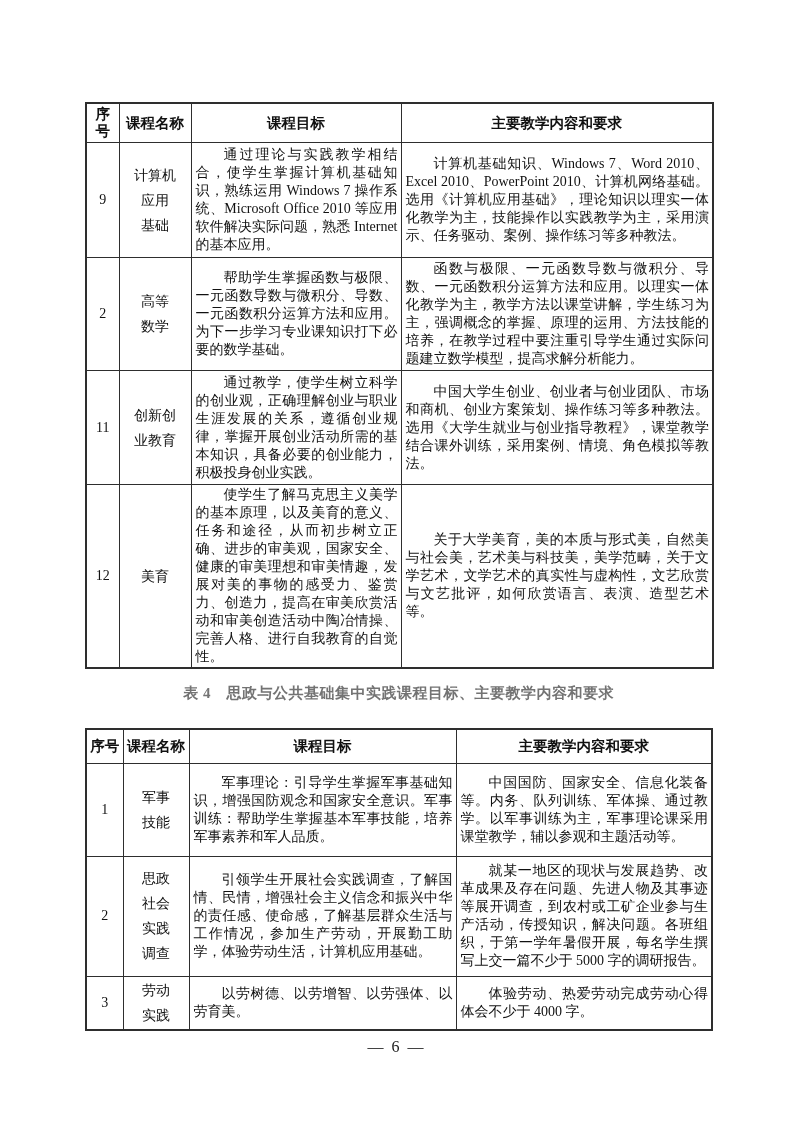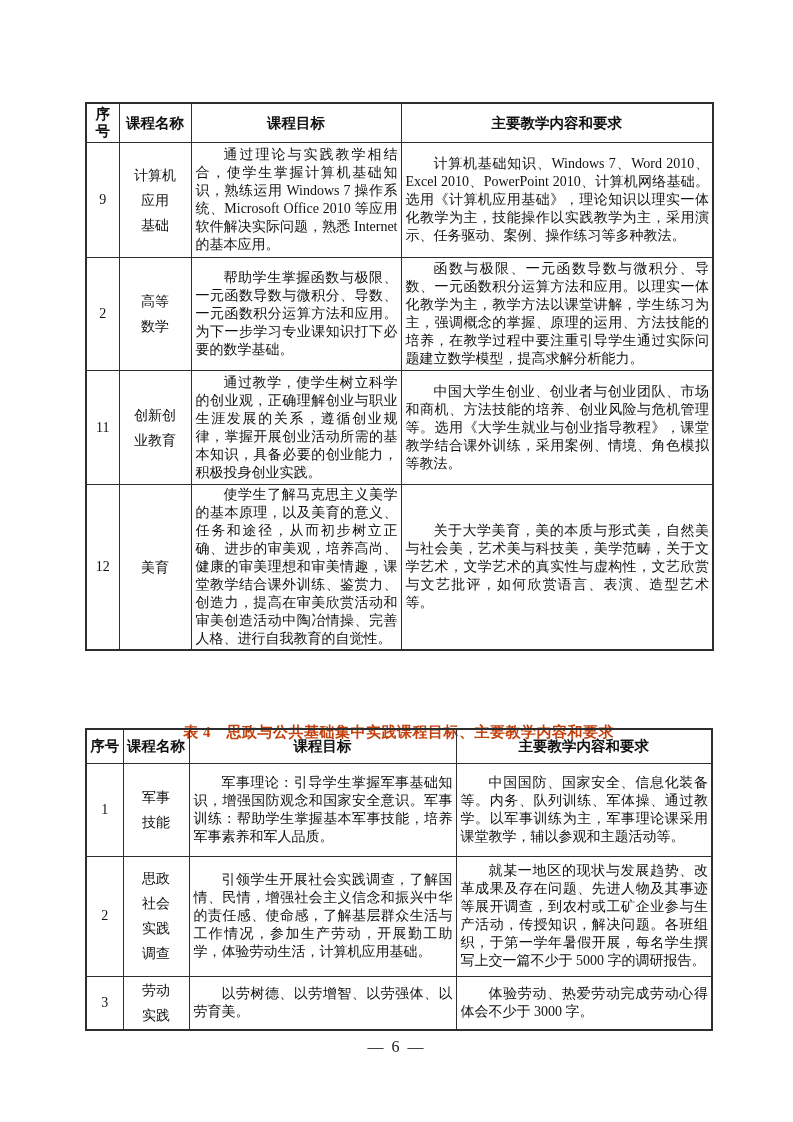--- a/index.html
+++ b/index.html
@@ -27,23 +27,22 @@
   .tbl td.name{
     text-align:center;padding:0;white-space:pre-line;line-height:25px;
   }
   .tbl td.goal,.tbl td.content{padding:1px 3px 1px 4px;}
   .para{
     text-align:justify;text-indent:2em;line-height:18px;
     word-break:break-word;
   }
   .caption{
     position:absolute;left:85px;top:684px;width:627px;
-    text-align:center;font-size:15px;font-weight:bold;color:#c2410c;
+    text-align:center;font-size:15px;font-weight:bold;color:#737373;
     letter-spacing:0.5px;
-    margin-top:39px;
   }
   .pagenum{
     position:absolute;left:0;top:1038px;width:100%;
     text-align:center;font-size:16px;color:#1a1a1a;letter-spacing:2px;
   }
 </style>
 </head>
 <body>
 
 <div class="page">
@@ -89,28 +88,28 @@
           </td>
       </tr>
       <tr style="height:114px">
         <td class="num">11</td>
         <td class="name">创新创
 业教育</td>
         <td class="goal">
             <div class="para">通过教学，使学生树立科学的创业观，正确理解创业与职业生涯发展的关系，遵循创业规律，掌握开展创业活动所需的基本知识，具备必要的创业能力，积极投身创业实践。</div>
           </td>
         <td class="content">
-            <div class="para">中国大学生创业、创业者与创业团队、市场和商机、方法技能的培养、创业风险与危机管理等。选用《大学生就业与创业指导教程》，课堂教学结合课外训练，采用案例、情境、角色模拟等教法。</div>
+            <div class="para">中国大学生创业、创业者与创业团队、市场和商机、创业方案策划、操作练习等多种教法。选用《大学生就业与创业指导教程》，课堂教学结合课外训练，采用案例、情境、角色模拟等教法。</div>
           </td>
       </tr>
       <tr style="height:161px">
         <td class="num">12</td>
         <td class="name">美育</td>
         <td class="goal">
-            <div class="para">使学生了解马克思主义美学的基本原理，以及美育的意义、任务和途径，从而初步树立正确、进步的审美观，培养高尚、健康的审美理想和审美情趣，课堂教学结合课外训练、鉴赏力、创造力，提高在审美欣赏活动和审美创造活动中陶冶情操、完善人格、进行自我教育的自觉性。</div>
+            <div class="para">使学生了解马克思主义美学的基本原理，以及美育的意义、任务和途径，从而初步树立正确、进步的审美观，国家安全、健康的审美理想和审美情趣，发展对美的事物的感受力、鉴赏力、创造力，提高在审美欣赏活动和审美创造活动中陶冶情操、完善人格、进行自我教育的自觉性。</div>
           </td>
         <td class="content">
             <div class="para">关于大学美育，美的本质与形式美，自然美与社会美，艺术美与科技美，美学范畴，关于文学艺术，文学艺术的真实性与虚构性，文艺欣赏与文艺批评，如何欣赏语言、表演、造型艺术等。</div>
           </td>
       </tr>
     </tbody>
   </table>
 
   <div class="caption">表 4　思政与公共基础集中实践课程目标、主要教学内容和要求</div>
 
@@ -155,21 +154,21 @@
           </td>
       </tr>
       <tr style="height:54px">
         <td class="num">3</td>
         <td class="name">劳动
 实践</td>
         <td class="goal">
             <div class="para">以劳树德、以劳增智、以劳强体、以劳育美。</div>
           </td>
         <td class="content">
-            <div class="para">体验劳动、热爱劳动完成劳动心得体会不少于 3000 字。</div>
+            <div class="para">体验劳动、热爱劳动完成劳动心得体会不少于 4000 字。</div>
           </td>
       </tr>
     </tbody>
   </table>
 
   <div class="pagenum">— 6 —</div>
 
 </div>
 
 </body></html>

